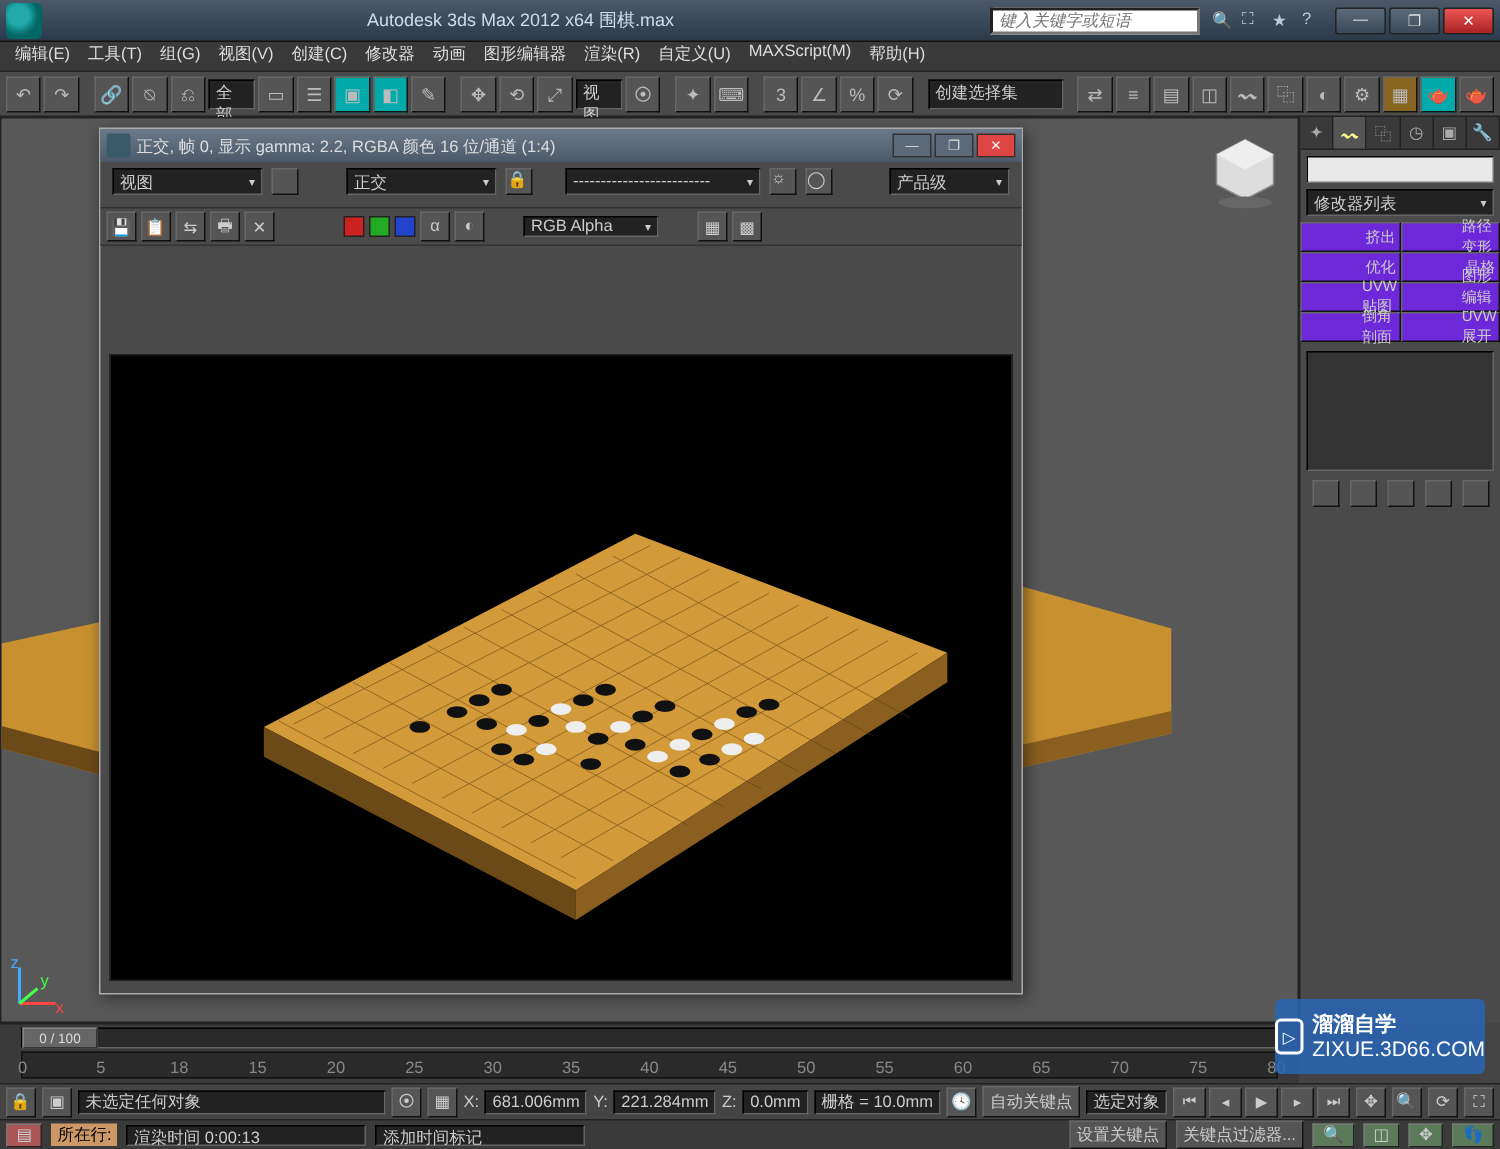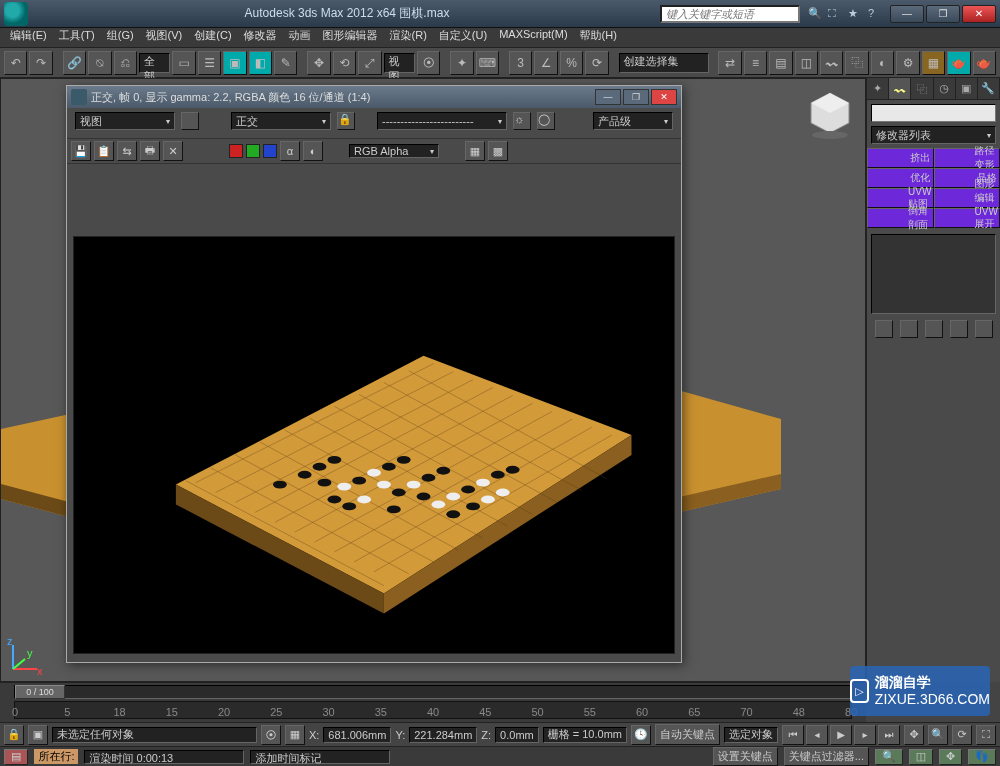--- a/index.html
+++ b/index.html
@@ -352,21 +352,21 @@
       <span style="position: absolute; left: 31.25%; bottom: 0px; transform: translateX(-50%);">25</span>
       <span style="position: absolute; left: 37.5%; bottom: 0px; transform: translateX(-50%);">30</span>
       <span style="position: absolute; left: 43.75%; bottom: 0px; transform: translateX(-50%);">35</span>
       <span style="position: absolute; left: 50%; bottom: 0px; transform: translateX(-50%);">40</span>
       <span style="position: absolute; left: 56.25%; bottom: 0px; transform: translateX(-50%);">45</span>
       <span style="position: absolute; left: 62.5%; bottom: 0px; transform: translateX(-50%);">50</span>
       <span style="position: absolute; left: 68.75%; bottom: 0px; transform: translateX(-50%);">55</span>
       <span style="position: absolute; left: 75%; bottom: 0px; transform: translateX(-50%);">60</span>
       <span style="position: absolute; left: 81.25%; bottom: 0px; transform: translateX(-50%);">65</span>
       <span style="position: absolute; left: 87.5%; bottom: 0px; transform: translateX(-50%);">70</span>
-      <span style="position: absolute; left: 93.75%; bottom: 0px; transform: translateX(-50%);">48</span>
+      <span style="position: absolute; left: 93.75%; bottom: 0px; transform: translateX(-50%);">75</span>
       <span style="position: absolute; left: 100%; bottom: 0px; transform: translateX(-50%);">80</span>
     </div>
 </div>
 
 <div class="status1">
   <div class="btn">🔒</div>
   <div class="btn">▣</div>
   <div class="field" style="flex:1">未选定任何对象</div>
   <div class="btn">⦿</div>
   <div class="btn">▦</div>

